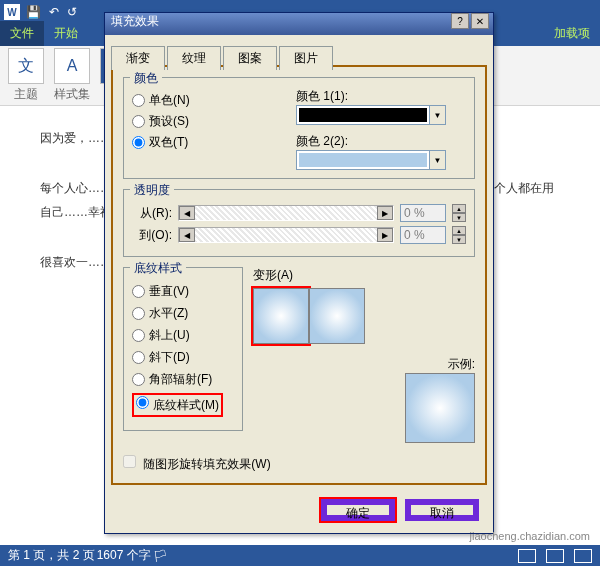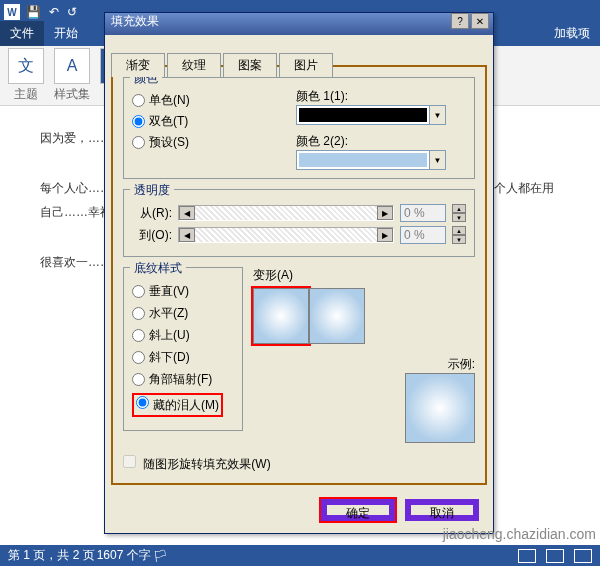--- a/index.html
+++ b/index.html
@@ -3,37 +3,37 @@
 <meta charset="utf-8">
 <style>
 * { box-sizing: border-box; margin: 0; padding: 0; font-family: "Microsoft YaHei", SimSun, sans-serif; font-size: 12px; }
 body { background: #fff; width: 600px; height: 566px; overflow: hidden; position: relative; }
 
 
 .titlebar { background: #2b579a; height: 24px; display: flex; align-items: center; padding: 0 4px; gap: 6px; }
 .titlebar .wicon { width: 16px; height: 16px; background: #fff; color: #2b579a; display: flex; align-items: center; justify-content: center; font-weight: bold; font-size: 10px; }
 .titlebar .qat { color: #fff; font-size: 12px; display: flex; gap: 8px; }
 .ribbon-tabs { background: #2b579a; height: 22px; display: flex; align-items: flex-end; }
-.ribbon-tabs .tab { color: #ffffff; padding: 4px 10px; }
+.ribbon-tabs .tab { color: #bef264; padding: 4px 10px; }
 .ribbon-tabs .tab.file { background: #1e3e6e; }
 .ribbon-strip { background: #f3f3f3; height: 60px; border-bottom: 1px solid #d4d4d4; display: flex; align-items: center; padding: 4px 8px; gap: 10px; }
 .ribbon-strip .grp { text-align: center; color: #666; font-size: 11px; }
 .ribbon-strip .bigbtn { width: 36px; height: 36px; background: #fff; border: 1px solid #c0c0c0; margin: 0 auto 2px; display: flex; align-items: center; justify-content: center; color: #2b579a; font-size: 16px; }
 .docarea { background: #fff; padding: 20px 40px; color: #333; font-family: SimSun, serif; line-height: 2; font-size: 13px; }
 .statusbar { position: absolute; bottom: 0; left: 0; right: 0; height: 21px; background: #2b579a; color: #fff; display: flex; align-items: center; padding: 0 8px; gap: 2px; font-size: 11px; }
 .statusbar .right { margin-left: auto; display: flex; gap: 10px; align-items: center; }
 .statusbar .viewbtn { width: 18px; height: 14px; border: 1px solid #fff; }
 
 
 .dialog { position: absolute; top: 12px; left: 104px; width: 390px; background: #ece9d8; border: 1px solid #0a246a; box-shadow: 2px 2px 4px rgba(0,0,0,.3); }
 .dlg-title { background: linear-gradient(#6a8ccb, #3b5998); color: #fff; height: 22px; display: flex; align-items: flex-start; padding: 0 4px; }
 .dlg-title .t { flex: 1; font-size: 12px; padding-left: 2px; }
 .dlg-title .tbtn { width: 18px; height: 16px; background: #d4d0c8; border: 1px solid #808080; color: #000; display: flex; align-items: center; justify-content: center; font-size: 10px; margin-left: 2px; }
 .dlg-tabs { display: flex; padding: 6px 6px 0 6px; }
-.dlg-tabs .dt { background: #ece9d8; border: 1px solid #919b9c; border-bottom: none; padding: 3px 14px; margin-right: 2px; position: relative; top: 12px; }
+.dlg-tabs .dt { background: #ece9d8; border: 1px solid #919b9c; border-bottom: none; padding: 3px 14px; margin-right: 2px; position: relative; top: 5px; }
 .dlg-tabs .dt.active { background: #ece9d8; z-index: 2; }
 .dlg-body { border: 2px solid #a16207; margin: 0 6px 6px 6px; background: #ece9d8; padding: 10px; }
 
 .fieldset { border: 1px solid #919b9c; padding: 10px 8px 8px 8px; margin-bottom: 10px; position: relative; }
 .fieldset .legend { position: absolute; top: -8px; left: 6px; background: #ece9d8; padding: 0 4px; color: #0a246a; }
 .row { display: flex; align-items: center; margin: 4px 0; }
 .radio { margin-right: 4px; }
 label { color: #000; }
 .color-col { margin-left: auto; width: 170px; }
 .color-combo { width: 150px; height: 20px; border: 1px solid #7f9db9; background: #fff; display: flex; align-items: center; }
@@ -59,21 +59,21 @@
 .variant.sel { outline: 2px solid red; }
 .sample { width: 70px; height: 70px; border: 1px solid #808080; background: radial-gradient(circle,#fff 0%,#aecde8 70%); }
 .sample-wrap { text-align: right; margin-top: 12px; }
 .chk-row { margin-top: 8px; color: #808080; }
 .chk-row input { margin-right: 4px; }
 
 .dlg-buttons { display: flex; justify-content: flex-end; gap: 10px; padding: 8px 14px 12px; }
 .winbtn { width: 74px; height: 22px; background: #ece9d8; border: 6px solid #6d28d9; }
 .winbtn.ok { outline: 2px solid red; }
 
-.watermark { position: absolute; right: 4px; bottom: 24px; font-size: 14px; color: #888; }
+.watermark { position: absolute; right: 10px; bottom: 24px; font-size: 11px; color: #888; }
 </style>
 </head>
 <body>
 
 <div class="titlebar">
   <div class="wicon">W</div>
   <div class="qat">
     <span>💾</span>
     <span>↶</span>
     <span>↺</span>
@@ -130,26 +130,26 @@
 
     <div class="fieldset">
       <div class="legend">颜色</div>
       <div style="display:flex">
         <div style="flex:0 0 100px">
           <div class="row">
               <input type="radio" class="radio" style="">
               <label>单色(N)</label>
             </div>
           <div class="row">
+              <input type="radio" class="radio" style="">
+              <label>预设(S)</label>
+            </div>
+          <div class="row">
               <input type="radio" class="radio" checked="" style="">
               <label>双色(T)</label>
-            </div>
-          <div class="row">
-              <input type="radio" class="radio" style="">
-              <label>预设(S)</label>
             </div>
         </div>
         <div class="color-col">
           <label>颜色 1(1):</label>
           <div class="color-combo">
             <div class="swatch" style="background:#000000"></div>
             <div class="ddarrow">▼</div>
           </div>
           <div style="height:8px"></div>
           <label>颜色 2(2):</label>
@@ -210,21 +210,21 @@
               </div>
             <div class="row">
                 <input type="radio" class="radio" style="">
                 <label>斜下(D)</label>
               </div>
             <div class="row">
                 <input type="radio" class="radio" style="">
                 <label>角部辐射(F)</label>
               </div>
             <div class="row">
-                <span class="selected-hl"><input type="radio" class="radio" checked="" style=""><label>藏的泪人(M)</label></span>
+                <span class="selected-hl"><input type="radio" class="radio" checked="" style=""><label>底纹样式(M)</label></span>
               </div>
           </div>
         </div>
       </div>
       <div class="right">
         <label>变形(A)</label>
         <div class="variants">
           <div class="variant sel"></div>
           <div class="variant"></div>
         </div>

